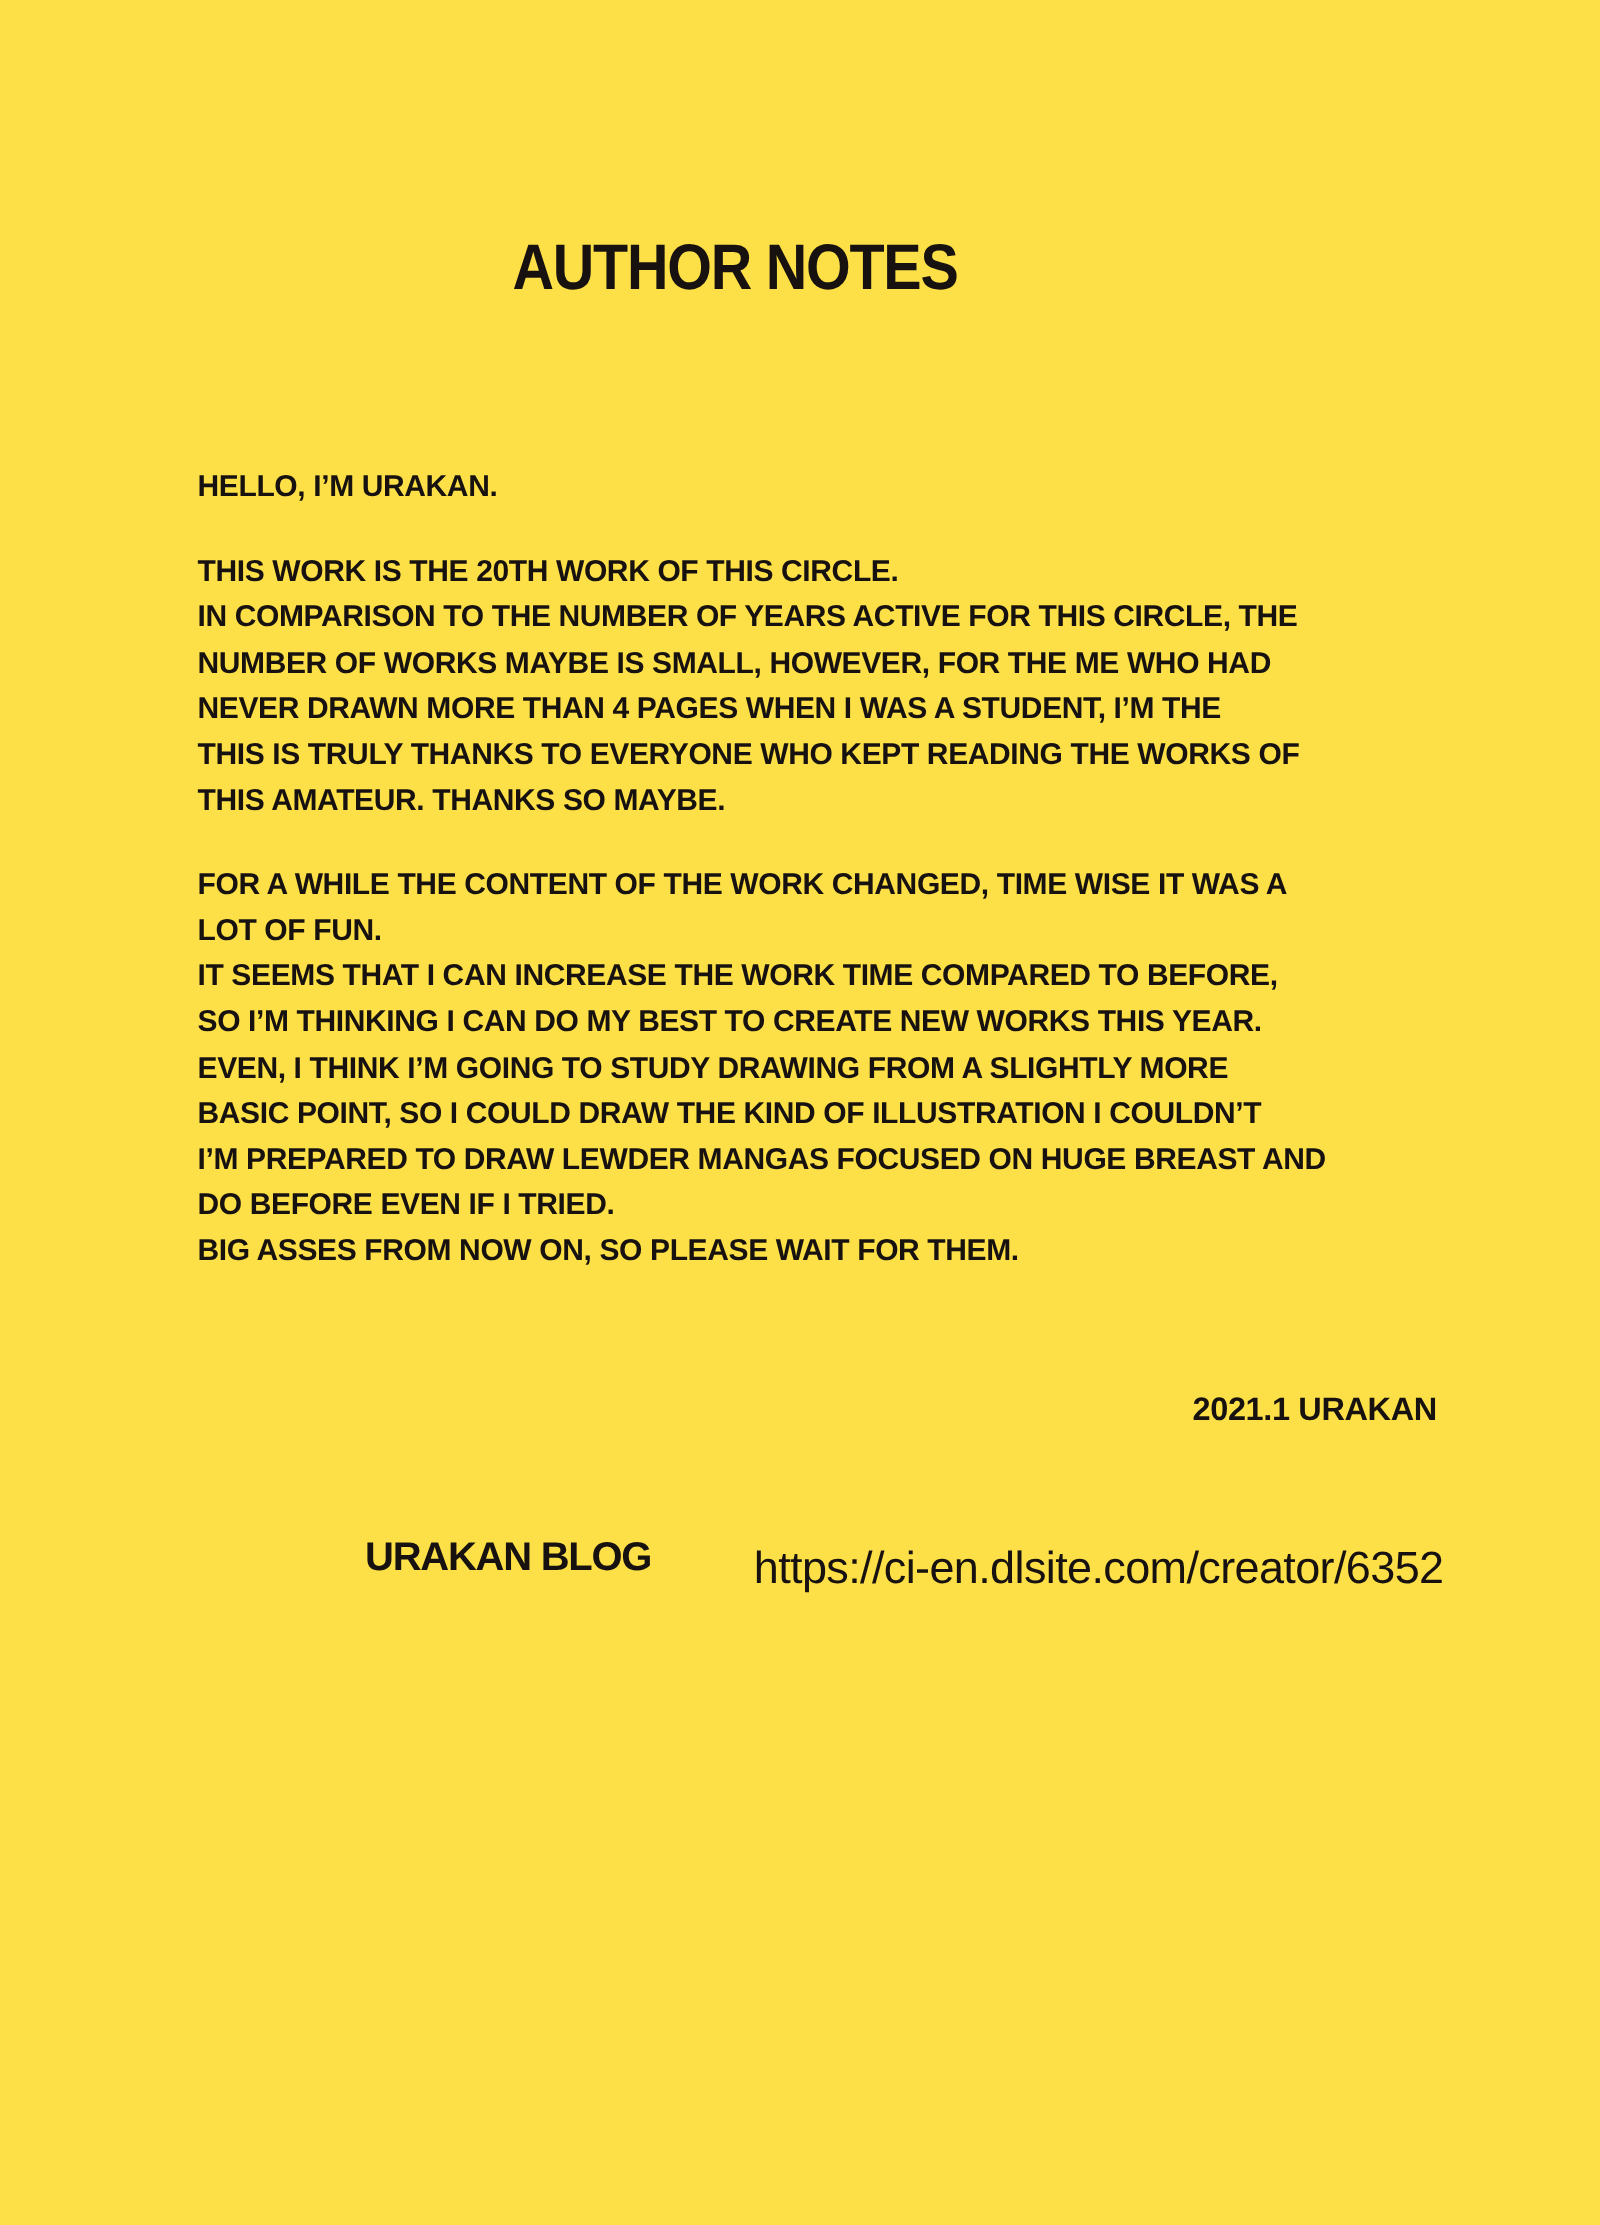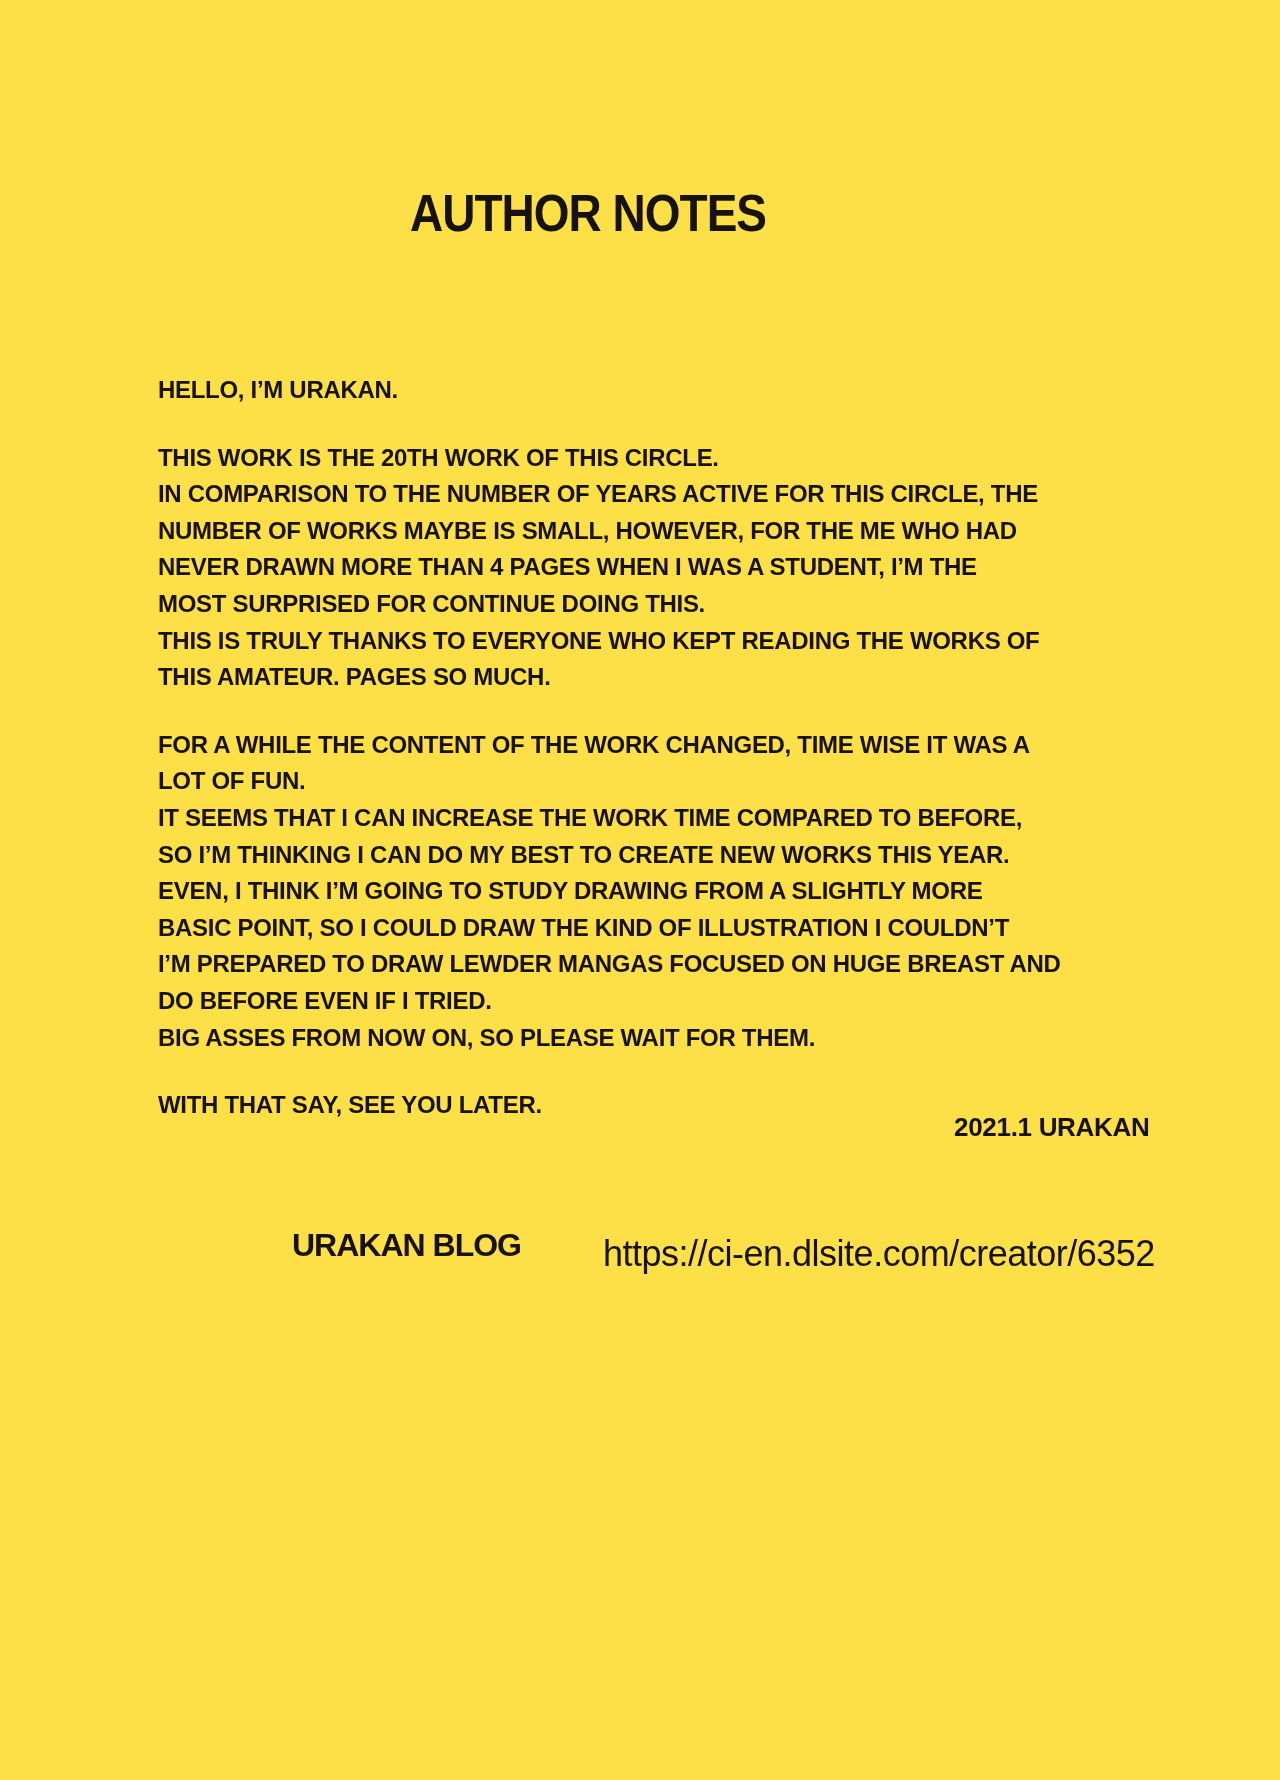--- a/index.html
+++ b/index.html
@@ -87,38 +87,34 @@
 
   <div class="body-text">
       <div class="paragraph">
         <div class="line">HELLO, I’M URAKAN.</div>
       </div>
       <div class="paragraph">
         <div class="line">THIS WORK IS THE 20TH WORK OF THIS CIRCLE.</div>
         <div class="line">IN COMPARISON TO THE NUMBER OF YEARS ACTIVE FOR THIS CIRCLE, THE</div>
         <div class="line">NUMBER OF WORKS MAYBE IS SMALL, HOWEVER, FOR THE ME WHO HAD</div>
         <div class="line">NEVER DRAWN MORE THAN 4 PAGES WHEN I WAS A STUDENT, I’M THE</div>
-        <div class="line">MOST SURPRISED FOR CONTINUE DOING THIS.</div>
         <div class="line">THIS IS TRULY THANKS TO EVERYONE WHO KEPT READING THE WORKS OF</div>
-        <div class="line">THIS AMATEUR. PAGES SO MUCH.</div>
+        <div class="line">THIS AMATEUR. THANKS SO MAYBE.</div>
       </div>
       <div class="paragraph">
         <div class="line">FOR A WHILE THE CONTENT OF THE WORK CHANGED, TIME WISE IT WAS A</div>
         <div class="line">LOT OF FUN.</div>
         <div class="line">IT SEEMS THAT I CAN INCREASE THE WORK TIME COMPARED TO BEFORE,</div>
         <div class="line">SO I’M THINKING I CAN DO MY BEST TO CREATE NEW WORKS THIS YEAR.</div>
         <div class="line">EVEN, I THINK I’M GOING TO STUDY DRAWING FROM A SLIGHTLY MORE</div>
         <div class="line">BASIC POINT, SO I COULD DRAW THE KIND OF ILLUSTRATION I COULDN’T</div>
         <div class="line">I’M PREPARED TO DRAW LEWDER MANGAS FOCUSED ON HUGE BREAST AND</div>
         <div class="line">DO BEFORE EVEN IF I TRIED.</div>
         <div class="line">BIG ASSES FROM NOW ON, SO PLEASE WAIT FOR THEM.</div>
       </div>
-      <div class="paragraph">
-        <div class="line">WITH THAT SAY, SEE YOU LATER.</div>
-      </div>
     </div>
 
   <div class="date-credit">2021.1 URAKAN</div>
 
   <div class="footer-blog-label">URAKAN BLOG</div>
 
   <div class="footer-blog-url">https://ci-en.dlsite.com/creator/6352</div>
 
 </div>
 

